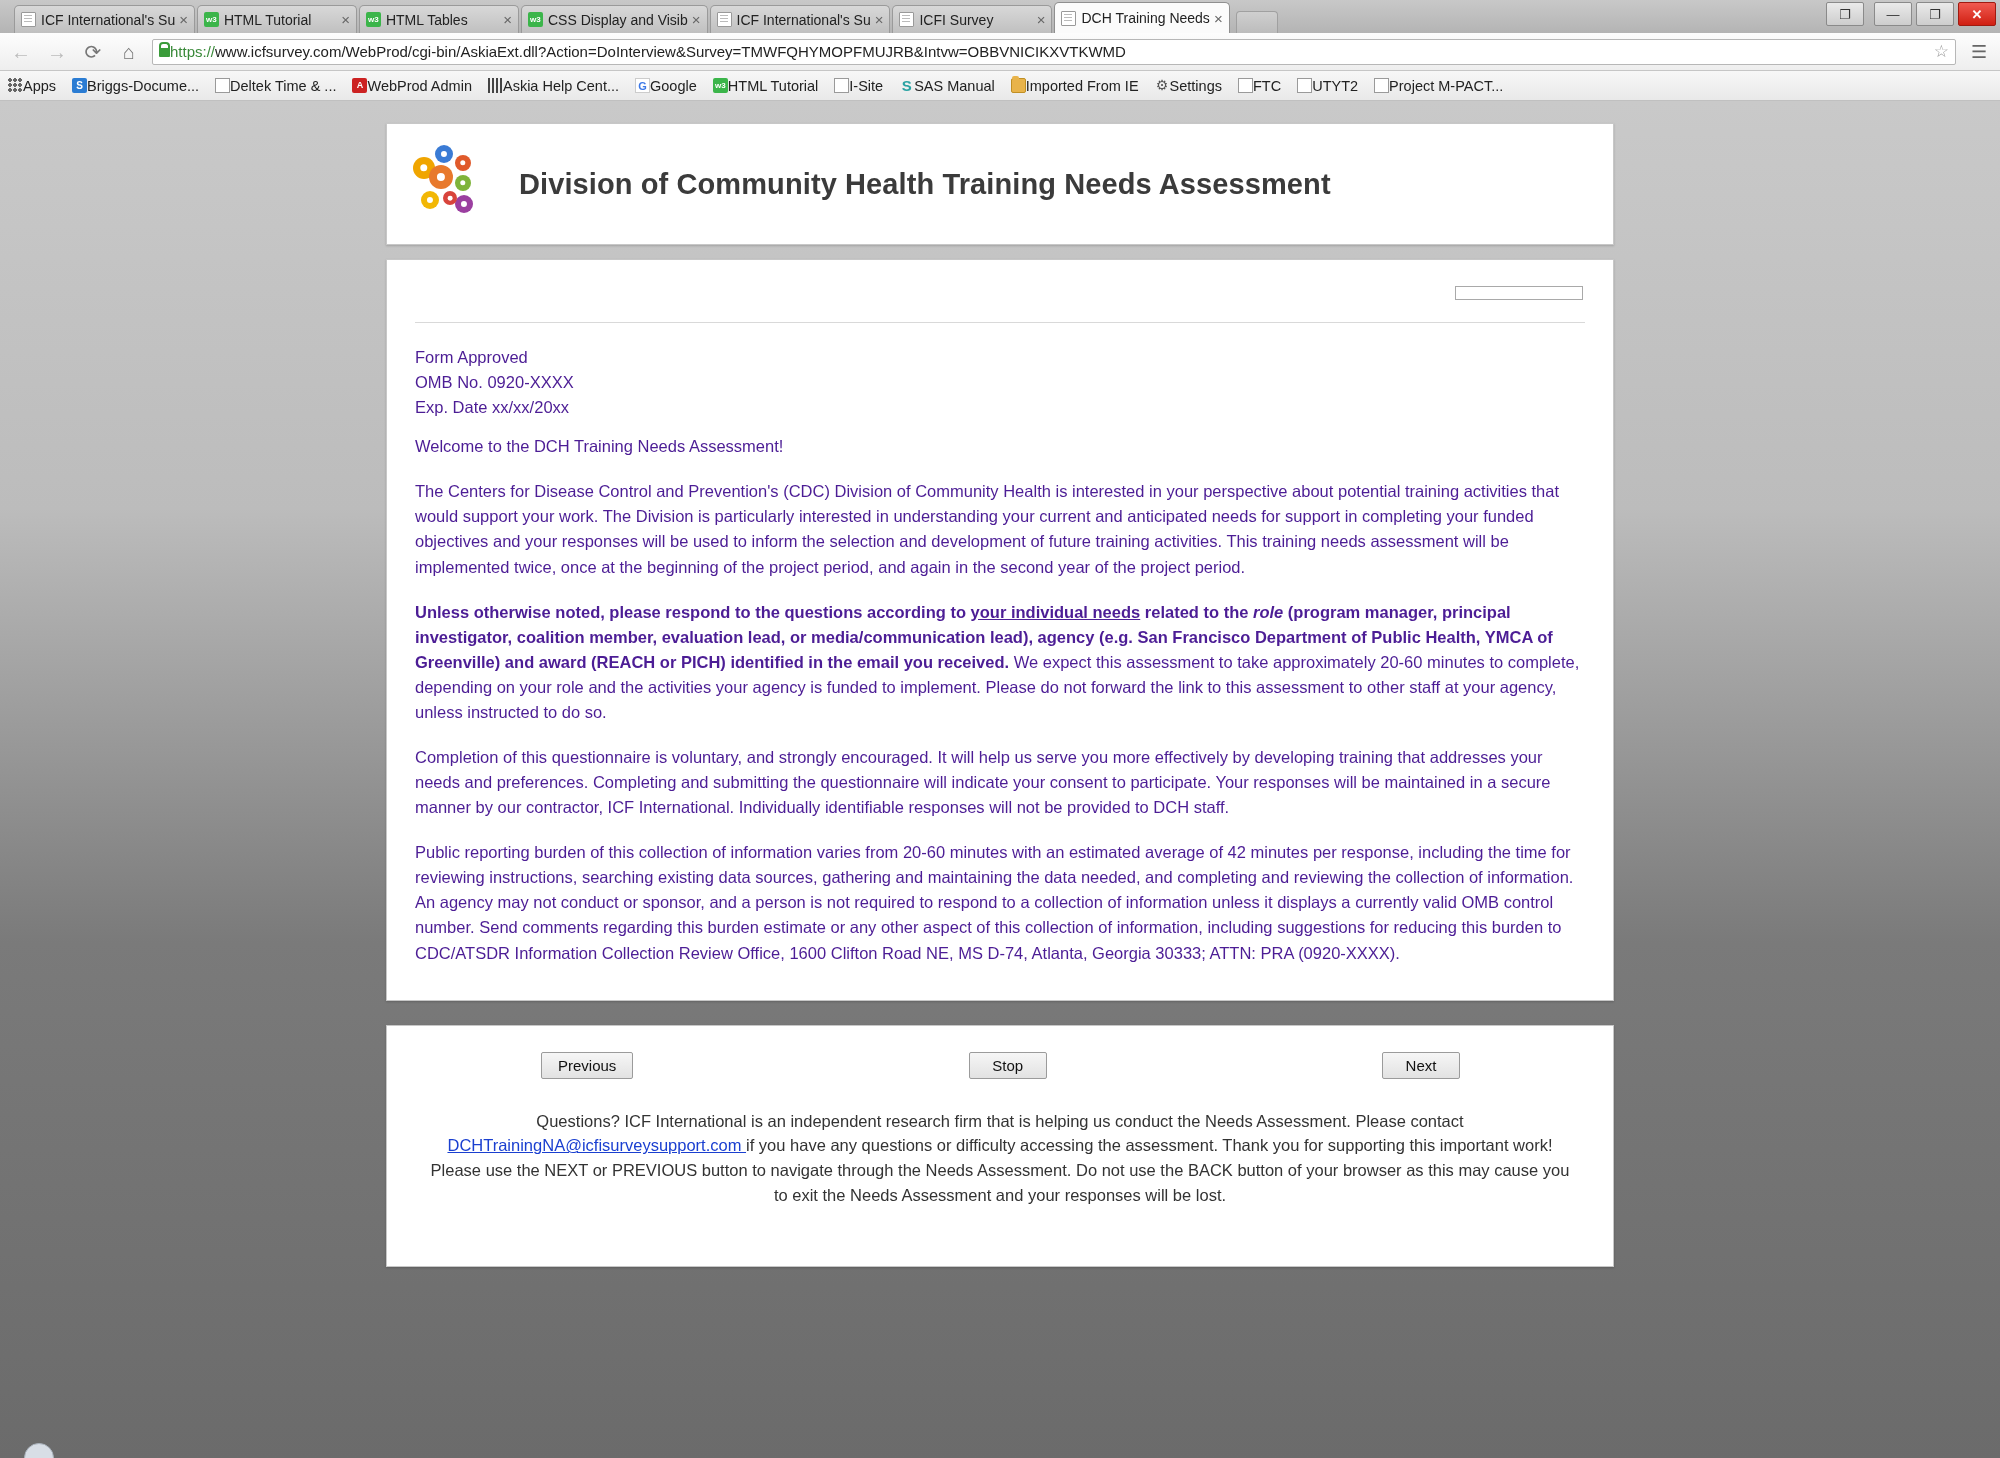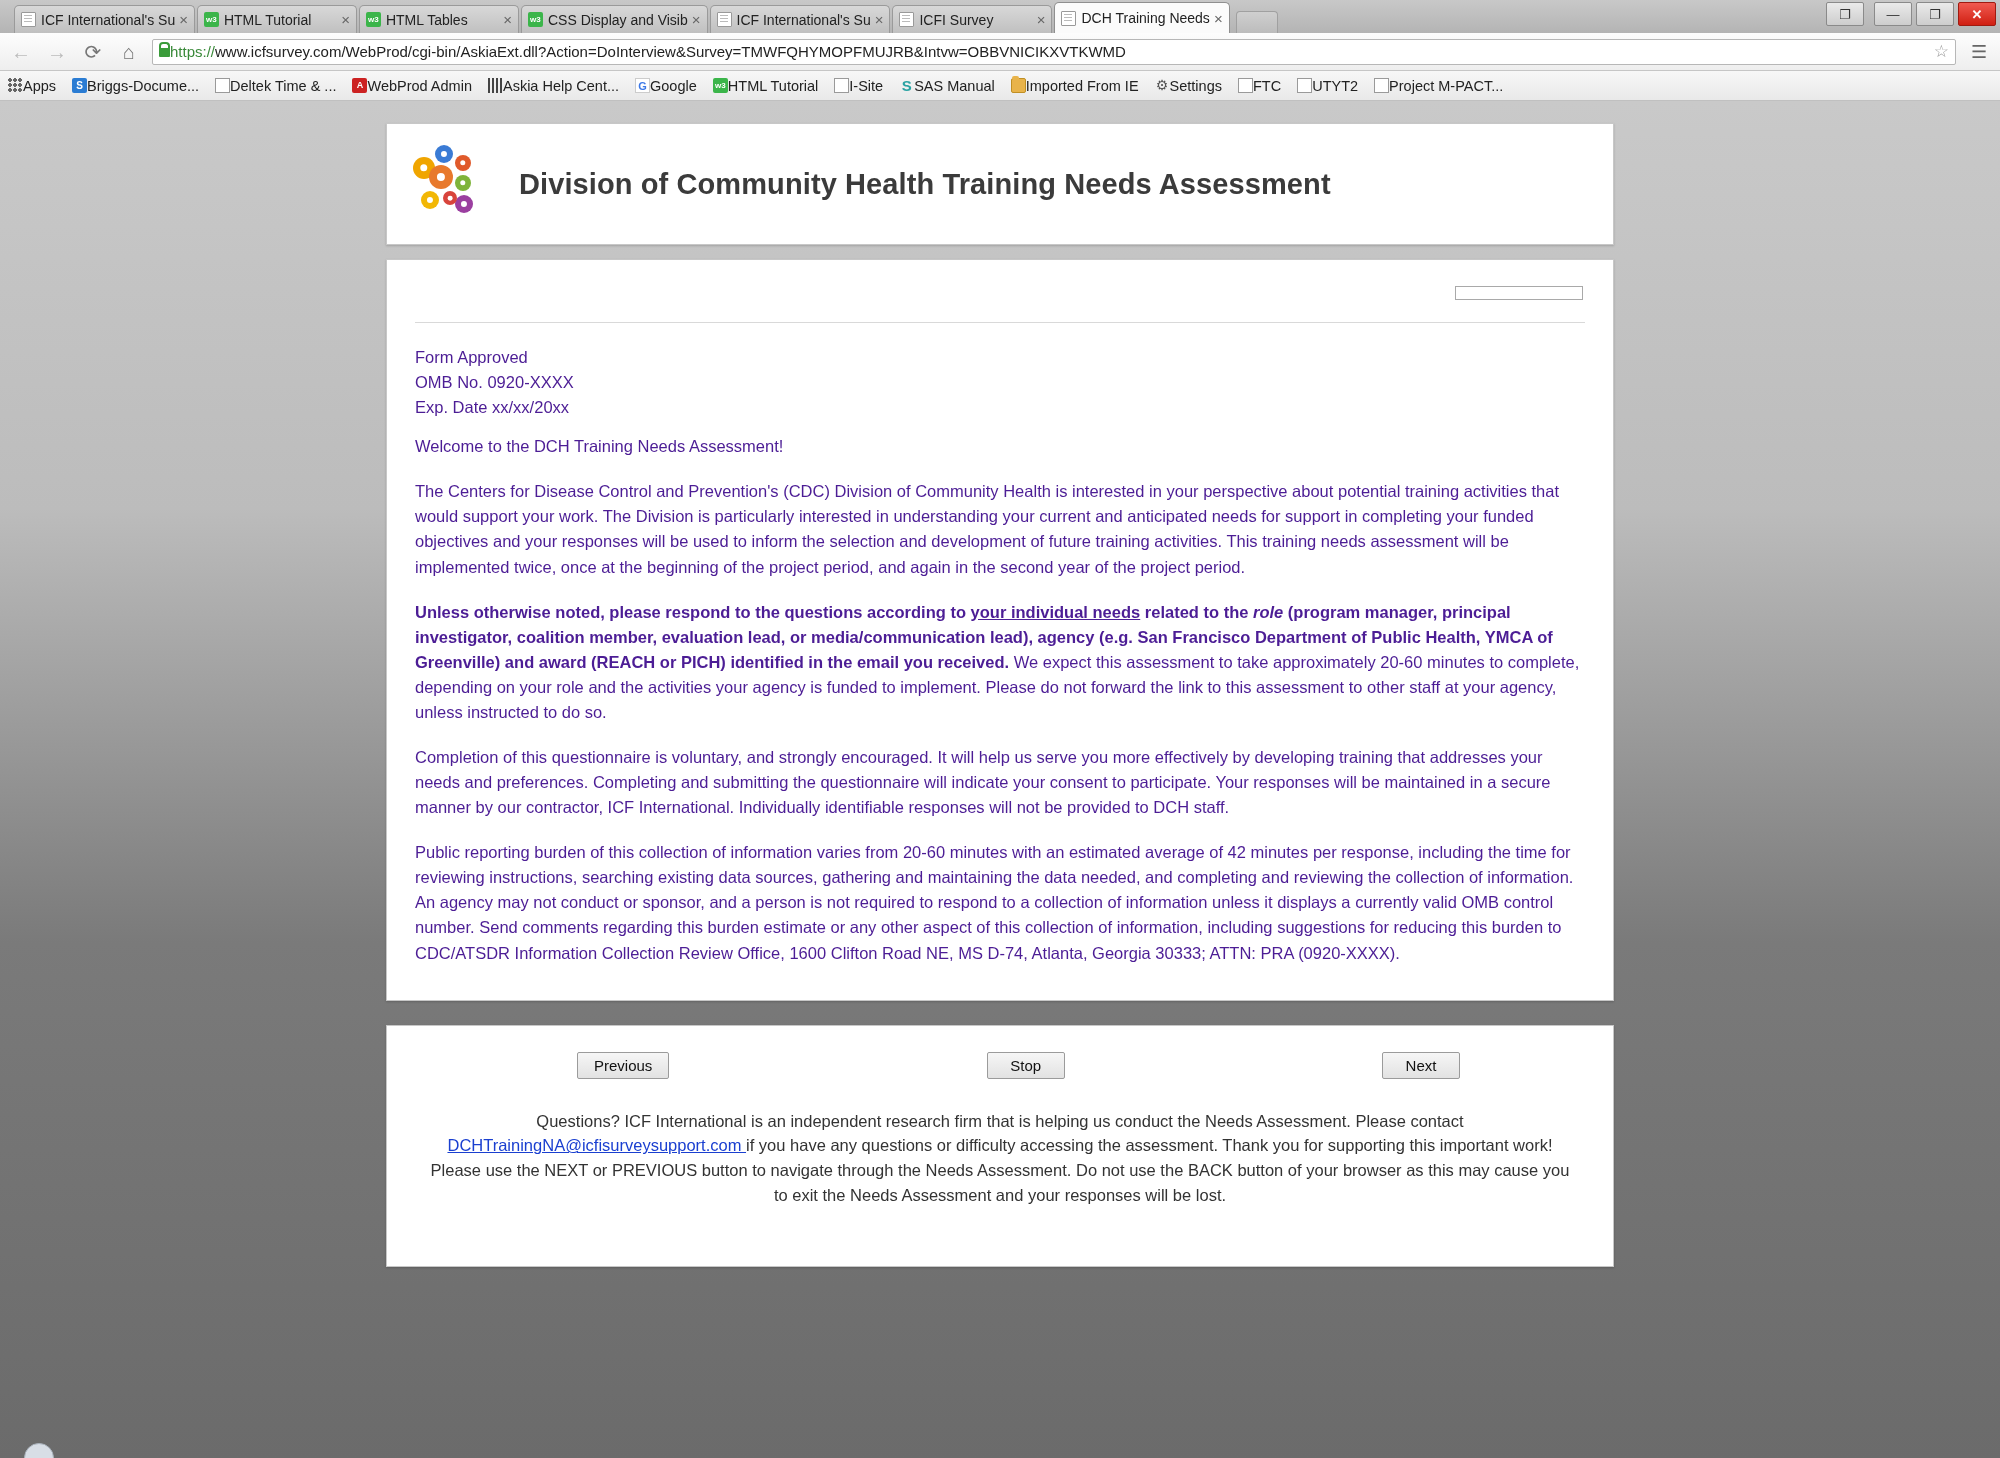--- a/index.html
+++ b/index.html
@@ -314,21 +314,21 @@
     font-family: "Liberation Sans", sans-serif;
     font-size: 15px;
     color: #111;
     background: linear-gradient(to bottom, #f6f6f6, #e2e2e2);
     border: 1px solid #9b9b9b;
     border-radius: 2px;
     padding: 4px 16px;
     min-width: 78px;
     text-align: center;
   }
-  .btn-prev { margin-right: auto; margin-left: 102px; }
+  .btn-prev { margin-right: auto; margin-left: 66px; }
   .btn-stop { margin: 0 auto; }
   .btn-next { margin-left: auto; margin-right: 65px; }
   .nav-note {
     font-size: 16.5px;
     line-height: 1.5;
     color: #333;
     text-align: center;
     margin: 0 0 24px 0;
     padding: 0 14px;
   }

